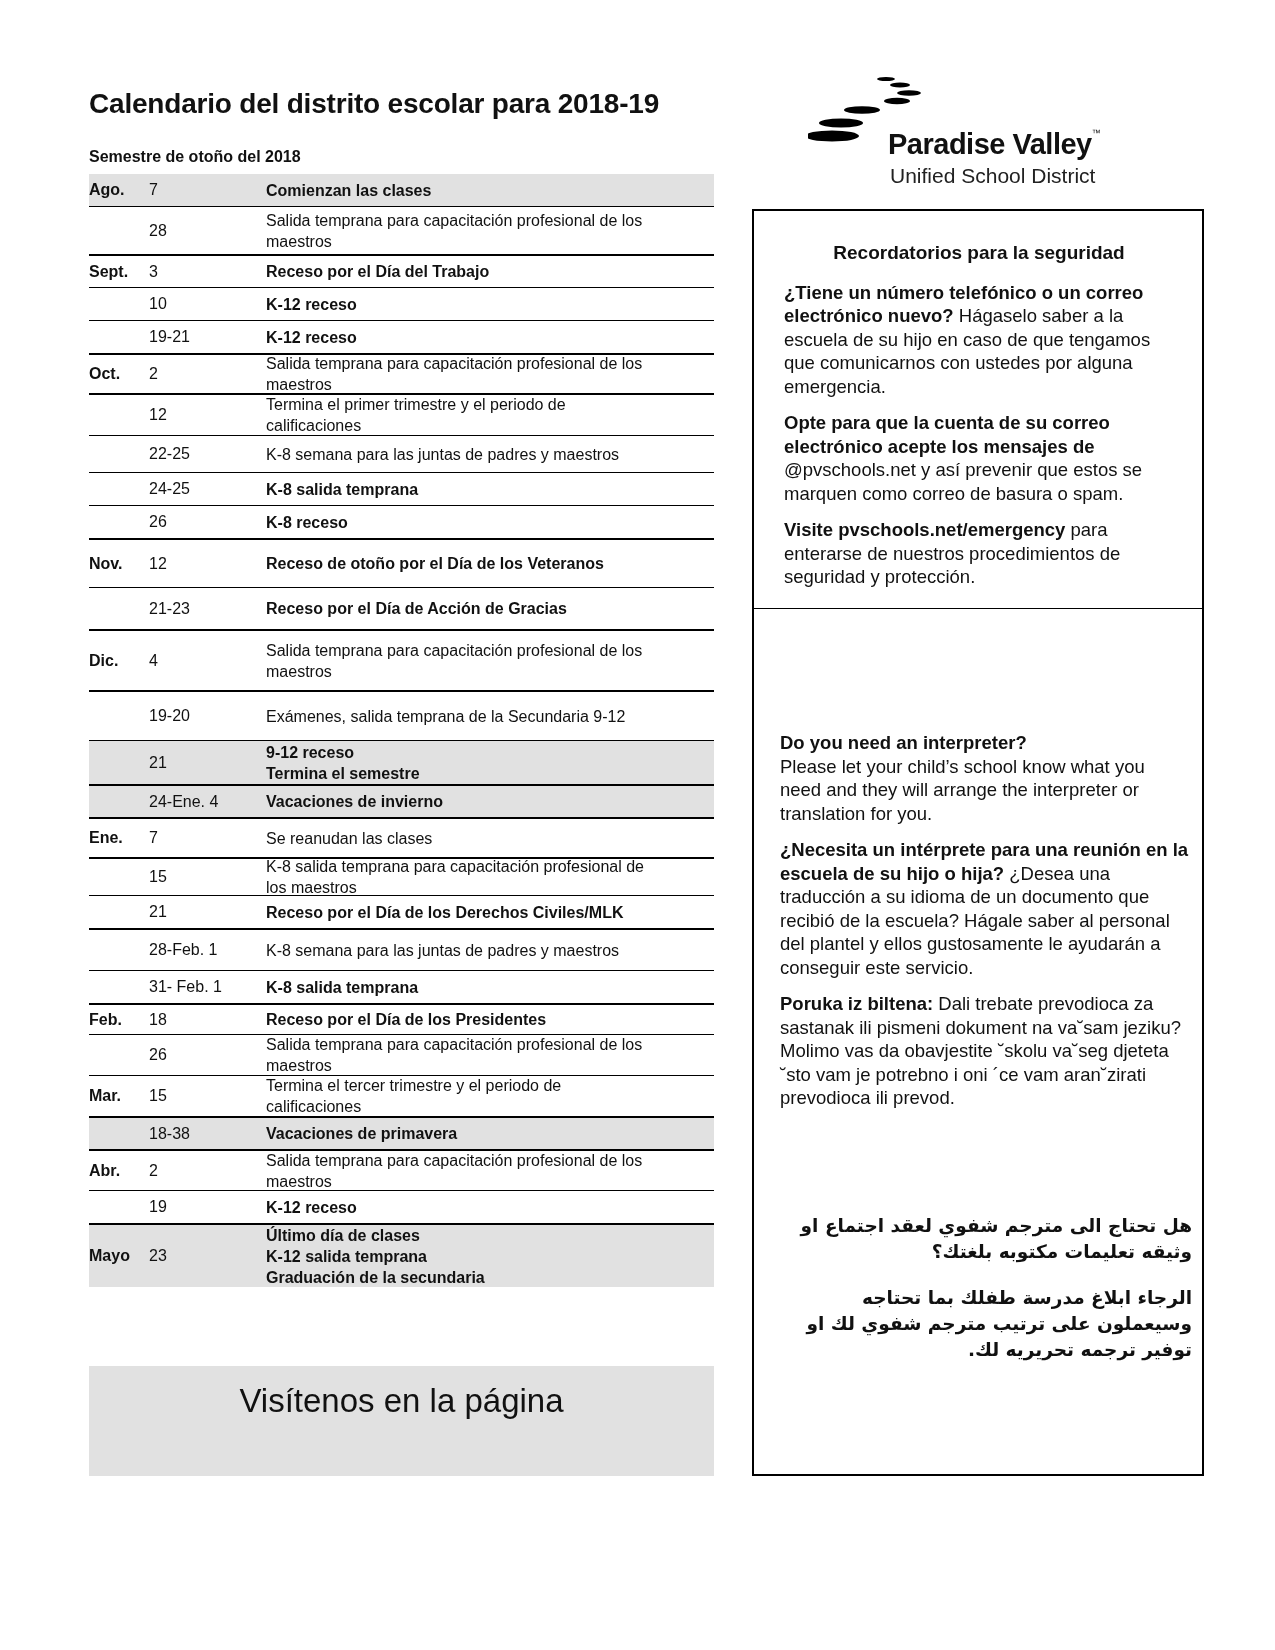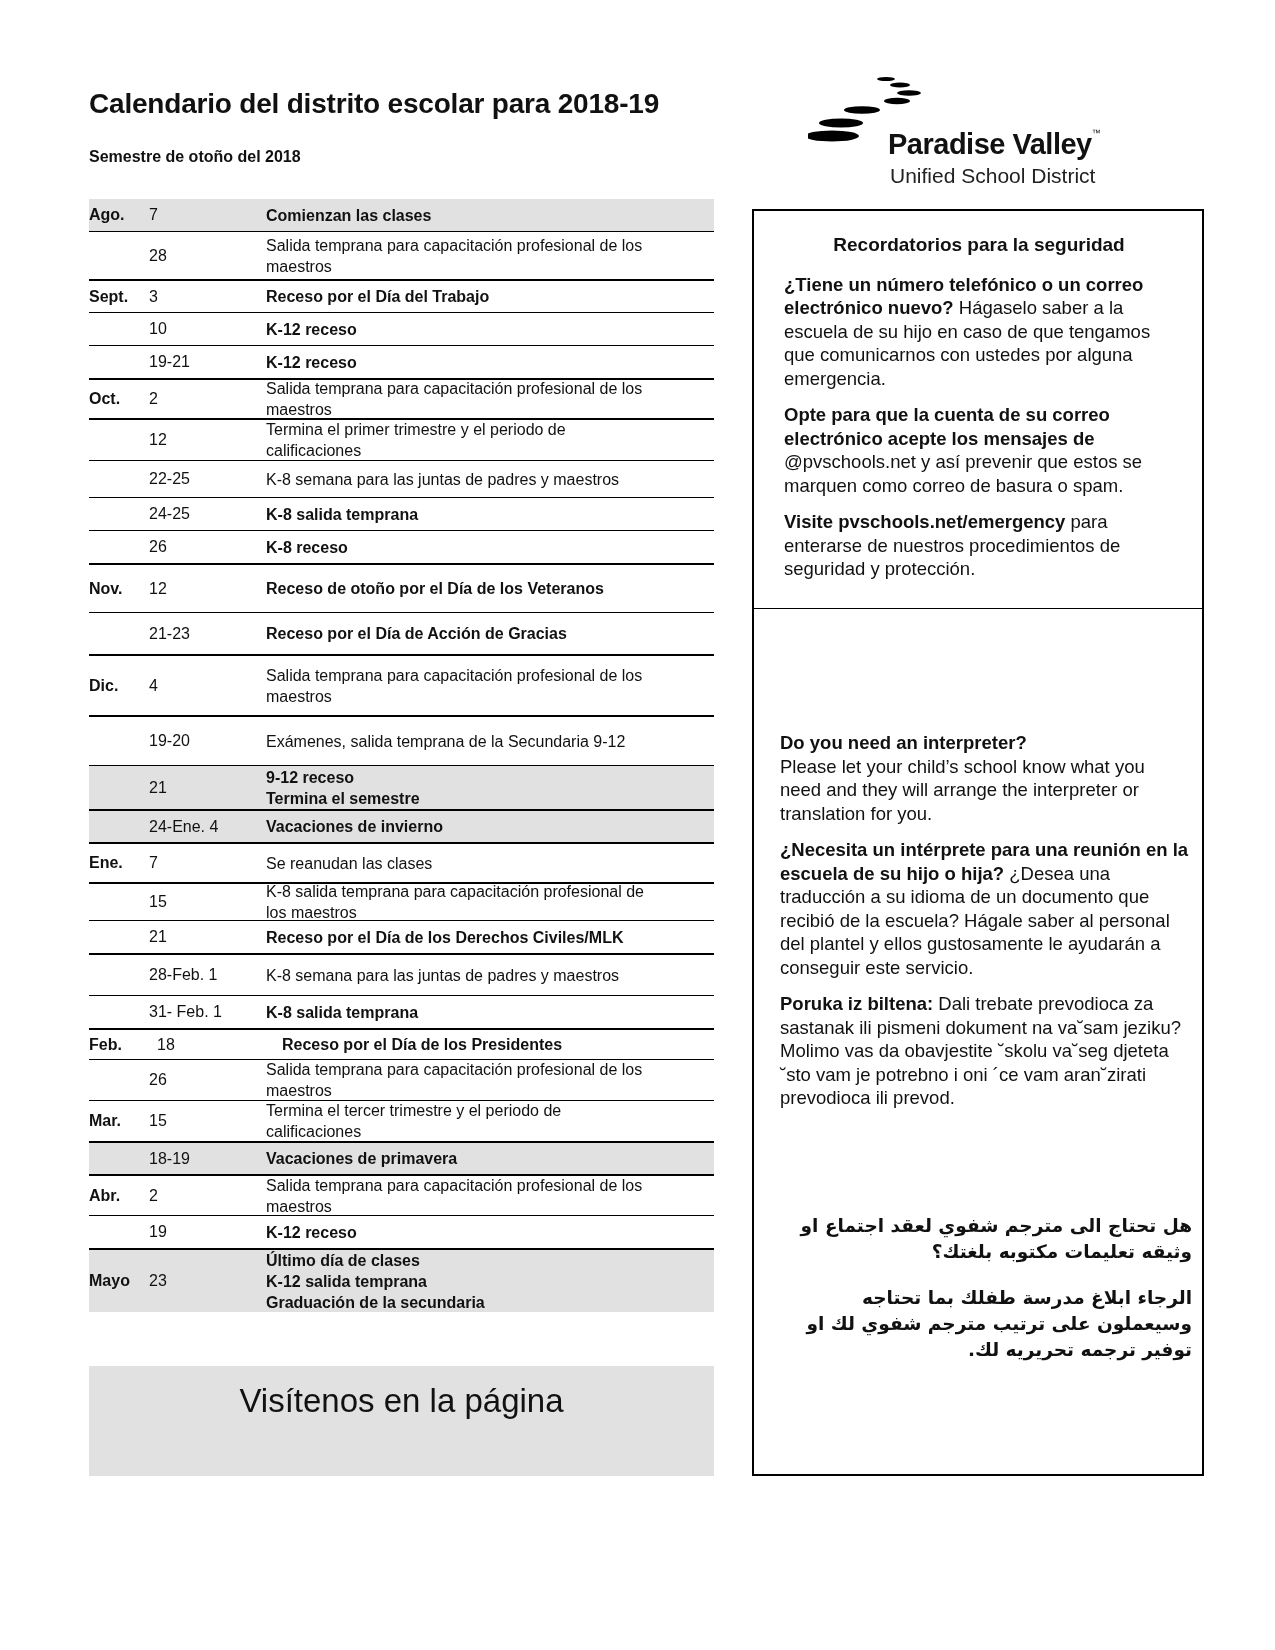--- a/index.html
+++ b/index.html
@@ -1,21 +1,21 @@
 <!DOCTYPE html>
 <html><head>
 <meta charset="utf-8">
 <style>
   html, body { margin:0; padding:0; background:#ffffff; }
   body { width:1275px; height:1650px; position:relative; overflow:hidden;
          font-family:"Liberation Sans", sans-serif; color:#111; }
   .abs { position:absolute; }
   #title { left:89px; top:88px; font-size:28px; font-weight:bold; letter-spacing:-0.2px; white-space:nowrap; }
   #subtitle { left:89px; top:148px; font-size:16px; font-weight:bold; }
-  #table { left:89px; top:174px; width:625px;margin-top:25px; }
+  #table { left:89px; top:174px; width:625px; }
   .row { position:relative; display:flex; align-items:center; box-sizing:border-box; }
   .row.shaded { background:#e1e1e1; }
   .row .month { width:60px; font-weight:bold; font-size:16px; flex:none; }
   .row .date { width:117px; font-size:16px; flex:none; }
   .row .event { flex:1; font-size:16px; line-height:21px; }
   .row .event.bold { font-weight:bold; }
   .row .event span { display:block; }
   .bt1 { border-top:1px solid #000; }
   .bt2 { border-top:2.5px solid #000; }
 
@@ -23,21 +23,21 @@
            text-align:center; font-size:33px; line-height:42px; padding-top:14px; box-sizing:border-box; }
 
   #logo { left:808px; top:76px; width:310px; height:115px; }
   #logo .name { position:absolute; left:80px; top:52px; font-size:29px; font-weight:bold; letter-spacing:-0.5px; white-space:nowrap; }
   #logo .sub { position:absolute; left:82px; top:88px; font-size:21px; white-space:nowrap; color:#222; }
   #logo .tm { font-size:9px; vertical-align:top; font-weight:normal; }
 
   #rbox { left:752px; top:209px; width:452px; height:1267px; border:2px solid #000; box-sizing:border-box; }
   #rbox .divider { position:absolute; left:0; right:0; top:397px; border-top:1px solid #000; }
   #safety { position:absolute; left:30px; top:22px; width:390px; font-size:18.5px; line-height:23.5px; }
-  #safety h3 { margin:0 0 16px 0; text-align:center; font-size:19px; }
+  #safety h3 { margin:8px 0 16px 0; text-align:center; font-size:19px; }
   #safety p { margin:2px 0 13px 0; }
   #safety b { font-weight:bold; }
   #interp { position:absolute; left:26px; top:520px; width:410px; font-size:18.5px; line-height:23.5px; }
   #interp p { margin:0 0 13px 0; }
   #arabic { position:absolute; right:10px; top:1002px; width:420px; direction:rtl; text-align:right;
             font-size:18.5px; font-weight:bold; line-height:26px; font-family:"DejaVu Sans", sans-serif; }
   #arabic p { margin:0 0 20px 0; }
 </style>
 </head>
 <body>
@@ -206,21 +206,21 @@
         <span>K-8 semana para las juntas de padres y maestros</span>
       </div>
     </div>
     <div class="row bt1" style="height: 33px;">
       <div class="month"></div>
       <div class="date">31- Feb. 1</div>
       <div class="event bold">
         <span>K-8 salida temprana</span>
       </div>
     </div>
-    <div class="row bt2" style="height: 31px; gap: 8px;">
+    <div class="row bt2" style="height: 31px;">
       <div class="month">Feb.</div>
       <div class="date">18</div>
       <div class="event bold">
         <span>Receso por el Día de los Presidentes</span>
       </div>
     </div>
     <div class="row bt1" style="height: 41px;">
       <div class="month"></div>
       <div class="date">26</div>
       <div class="event">
@@ -231,21 +231,21 @@
     <div class="row bt1" style="height: 41px;">
       <div class="month">Mar.</div>
       <div class="date">15</div>
       <div class="event">
         <span>Termina el tercer trimestre y el periodo de</span>
         <span>calificaciones</span>
       </div>
     </div>
     <div class="row shaded bt2" style="height: 33px;">
       <div class="month"></div>
-      <div class="date">18-19</div>
+      <div class="date">18-38</div>
       <div class="event bold">
         <span>Vacaciones de primavera</span>
       </div>
     </div>
     <div class="row bt2" style="height: 41px;">
       <div class="month">Abr.</div>
       <div class="date">2</div>
       <div class="event">
         <span>Salida temprana para capacitación profesional de los</span>
         <span>maestros</span>

